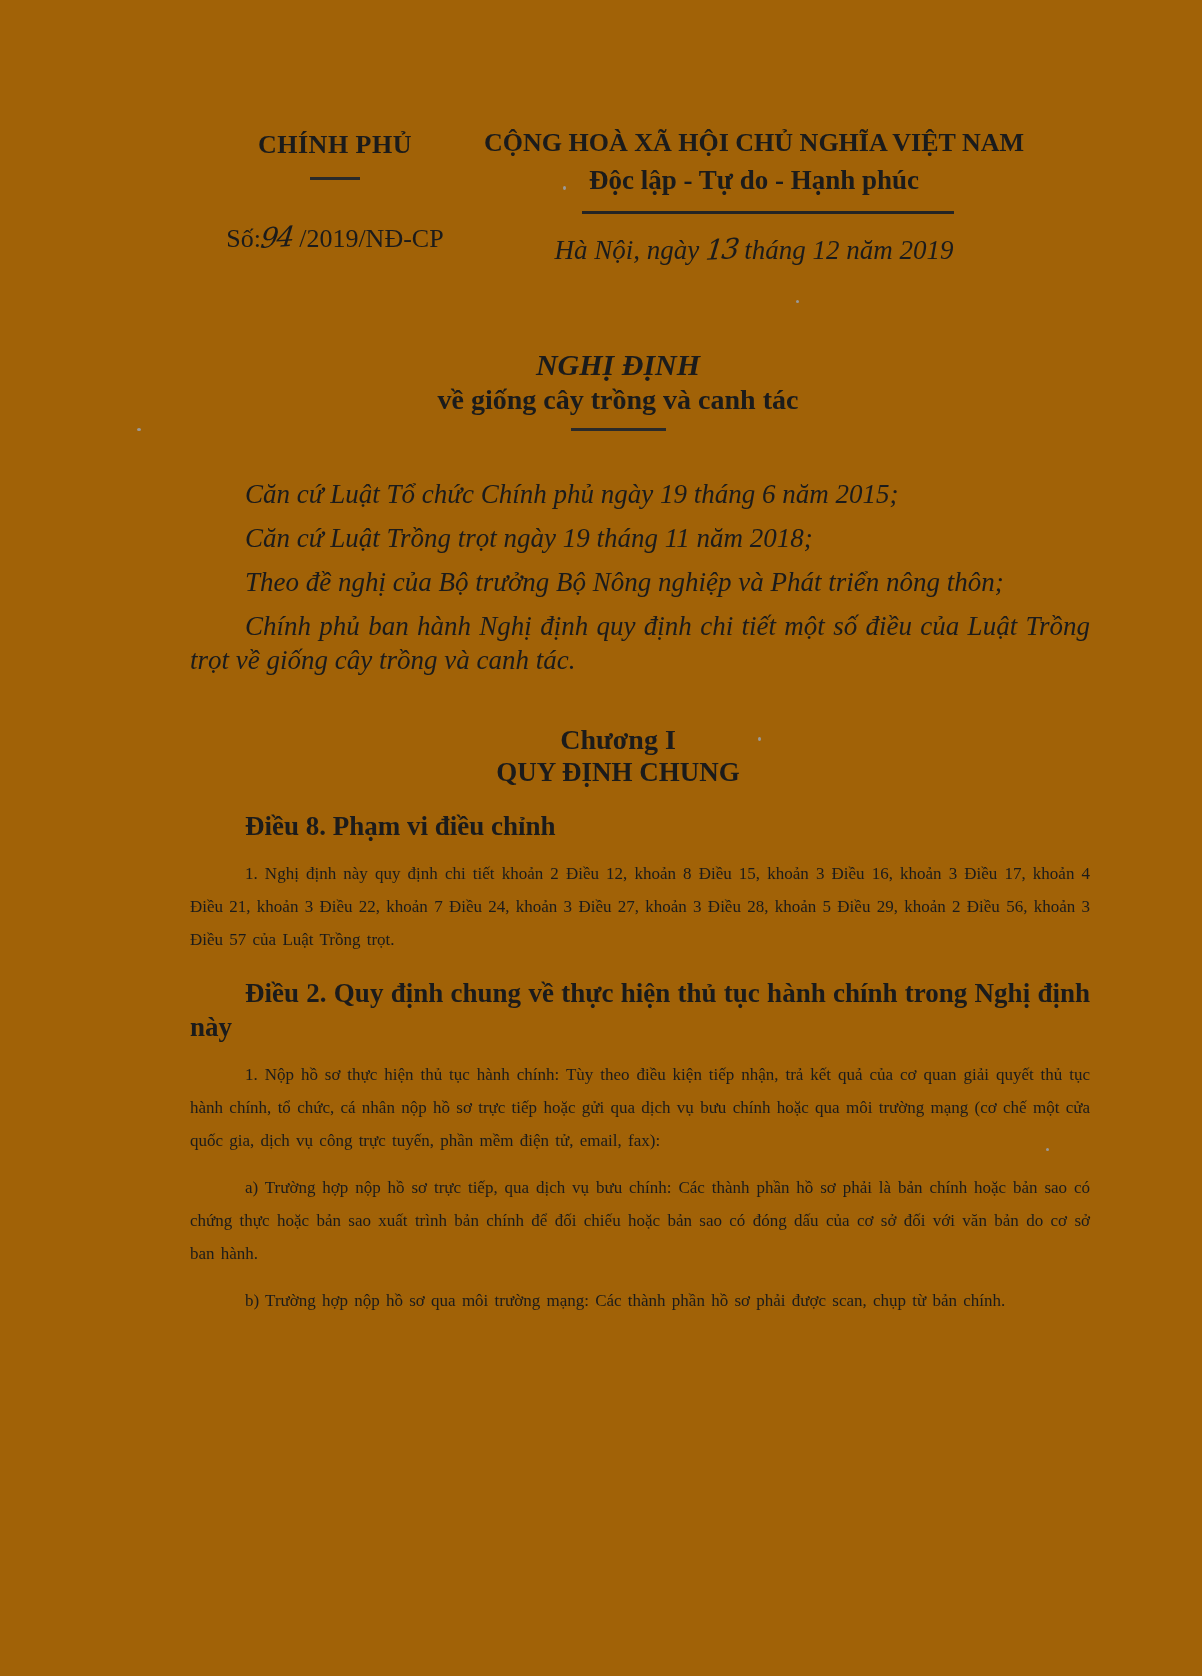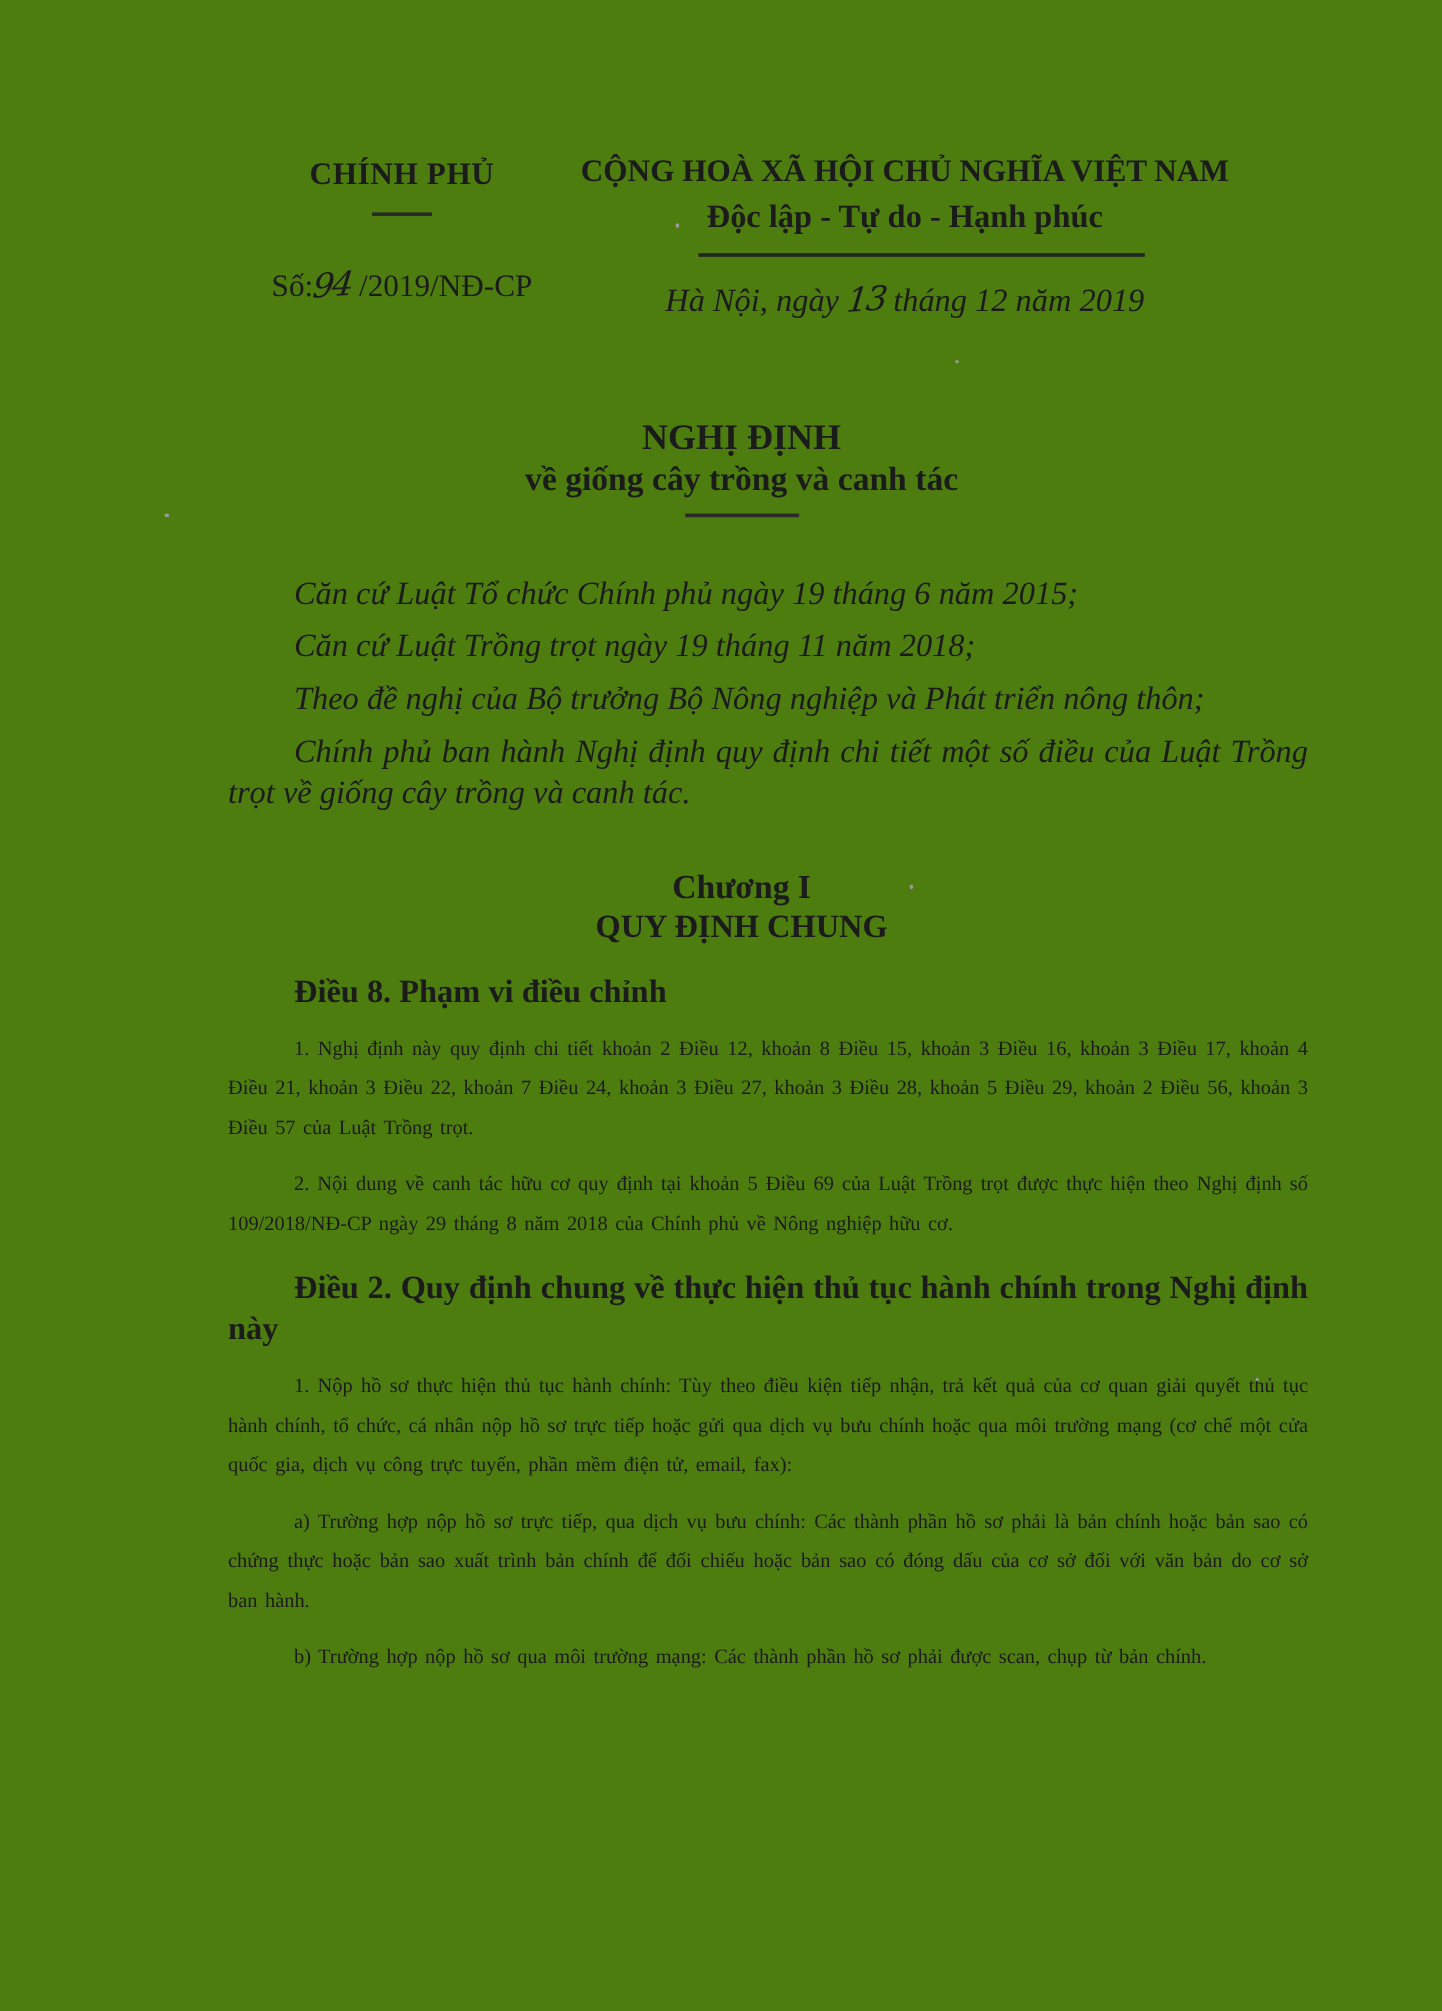--- a/index.html
+++ b/index.html
@@ -1,20 +1,20 @@
 <!DOCTYPE html>
 <html lang="vi"><head>
 <meta charset="utf-8">
 <style>
   html,body{margin:0;padding:0;background:#e8e8e8;}
   .page{
     position:relative;
     width:1202px;height:1676px;
     margin:0 auto;
-    background:#4d7c0f;
+    background:#a16207;
     color:#1b1b1b;
     font-family:"Liberation Serif","DejaVu Serif",serif;
     overflow:hidden;
   }
   
   .header-left{
     position:absolute;left:200px;top:130px;width:270px;
     text-align:center;
   }
   .org-name{font-weight:bold;font-size:26px;letter-spacing:.5px;}
@@ -32,21 +32,21 @@
     display:inline-block;
     font-family:"DejaVu Serif",serif;
     font-style:italic;
     transform:skewX(-10deg) rotate(-4deg);
     font-size:28px;
     letter-spacing:-2px;
   }
   
   .content{position:absolute;left:190px;top:347px;width:900px;}
   .title-block{text-align:center;transform:translateX(-22px);}
-  .title-kind{font-weight:bold;font-size:30px;line-height:36px;}
+  .title-kind{font-weight:bold;font-size:30px;line-height:36px;font-style:italic;}
   .title-line{font-weight:bold;font-size:28px;line-height:33px;}
   .rule-title{width:95px;height:3px;background:#2a2a2a;margin:12px auto 0;}
   .preamble{margin-top:46px;}
   .preamble p{
     margin:0 0 10px 0;
     font-style:italic;
     font-size:27px;line-height:34px;
     text-align:justify;text-indent:55px;
   }
   .chapter{text-align:center;margin-top:46px;transform:translateX(-22px);}
@@ -107,21 +107,20 @@
     </div>
 
     <div class="chapter">
       <div class="chapter-label">Chương I</div>
       <div class="chapter-name">QUY ĐỊNH CHUNG</div>
     </div>
 
     <div>
       <p class="article-heading">Điều 8. Phạm vi điều chỉnh</p>
       <p class="body-para">1. Nghị định này quy định chi tiết khoản 2 Điều 12, khoản 8 Điều 15, khoản 3 Điều 16, khoản 3 Điều 17, khoản 4 Điều 21, khoản 3 Điều 22, khoản 7 Điều 24, khoản 3 Điều 27, khoản 3 Điều 28, khoản 5 Điều 29, khoản 2 Điều 56, khoản 3 Điều 57 của Luật Trồng trọt.</p>
-      <p class="body-para">2. Nội dung về canh tác hữu cơ quy định tại khoản 5 Điều 69 của Luật Trồng trọt được thực hiện theo Nghị định số 109/2018/NĐ-CP ngày 29 tháng 8 năm 2018 của Chính phủ về Nông nghiệp hữu cơ.</p>
     </div>
 
     <div>
       <p class="article-heading">Điều 2. Quy định chung về thực hiện thủ tục hành chính trong Nghị định này</p>
       <p class="body-para">1. Nộp hồ sơ thực hiện thủ tục hành chính: Tùy theo điều kiện tiếp nhận, trả kết quả của cơ quan giải quyết thủ tục hành chính, tổ chức, cá nhân nộp hồ sơ trực tiếp hoặc gửi qua dịch vụ bưu chính hoặc qua môi trường mạng (cơ chế một cửa quốc gia, dịch vụ công trực tuyến, phần mềm điện tử, email, fax):</p>
       <p class="body-para">a) Trường hợp nộp hồ sơ trực tiếp, qua dịch vụ bưu chính: Các thành phần hồ sơ phải là bản chính hoặc bản sao có chứng thực hoặc bản sao xuất trình bản chính để đối chiếu hoặc bản sao có đóng dấu của cơ sở đối với văn bản do cơ sở ban hành.</p>
       <p class="body-para">b) Trường hợp nộp hồ sơ qua môi trường mạng: Các thành phần hồ sơ phải được scan, chụp từ bản chính.</p>
     </div>
 
   </div>

